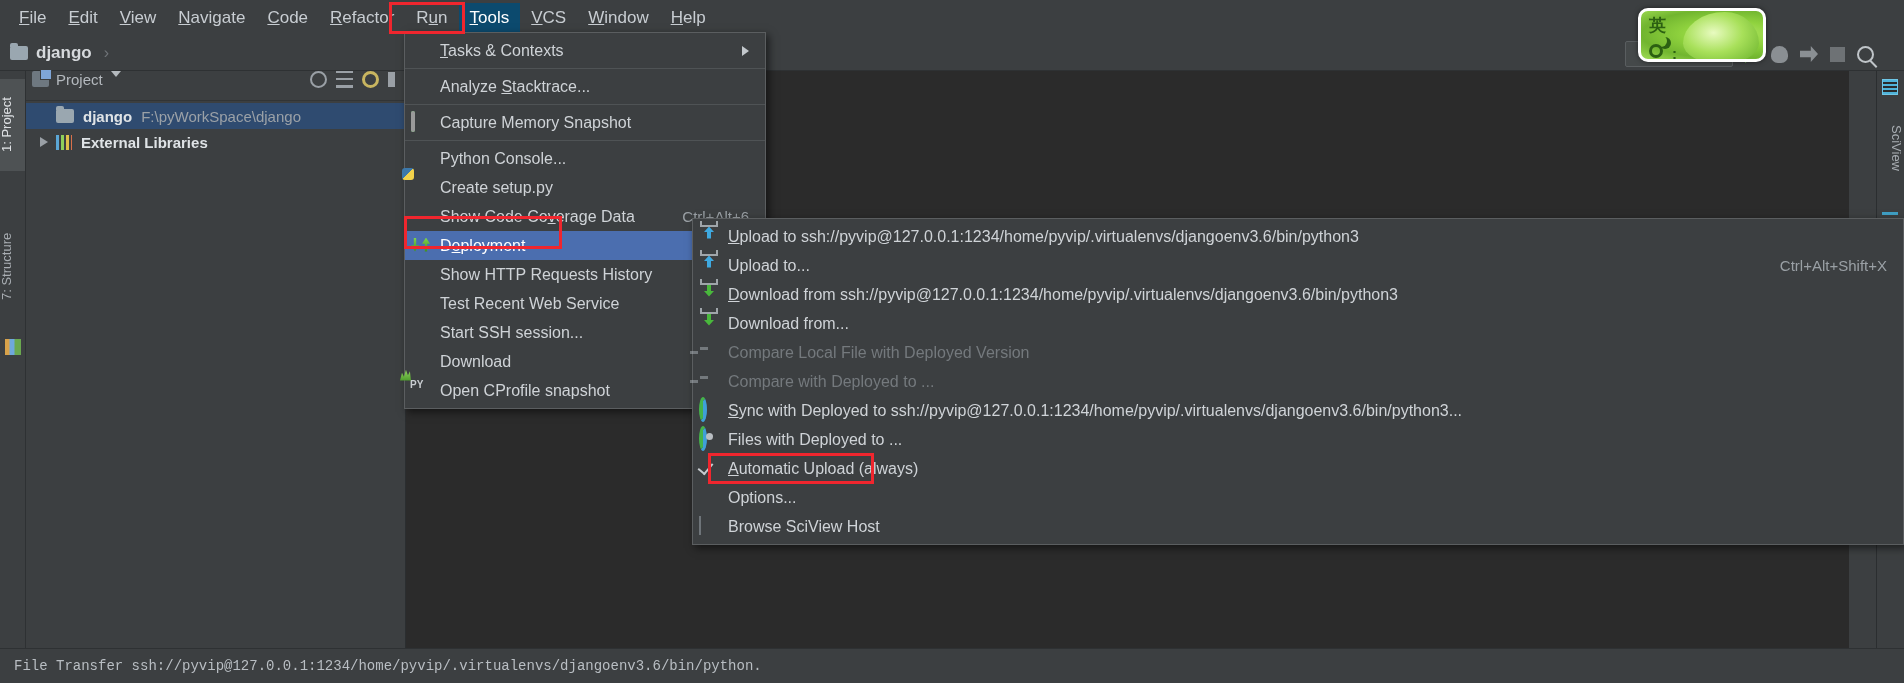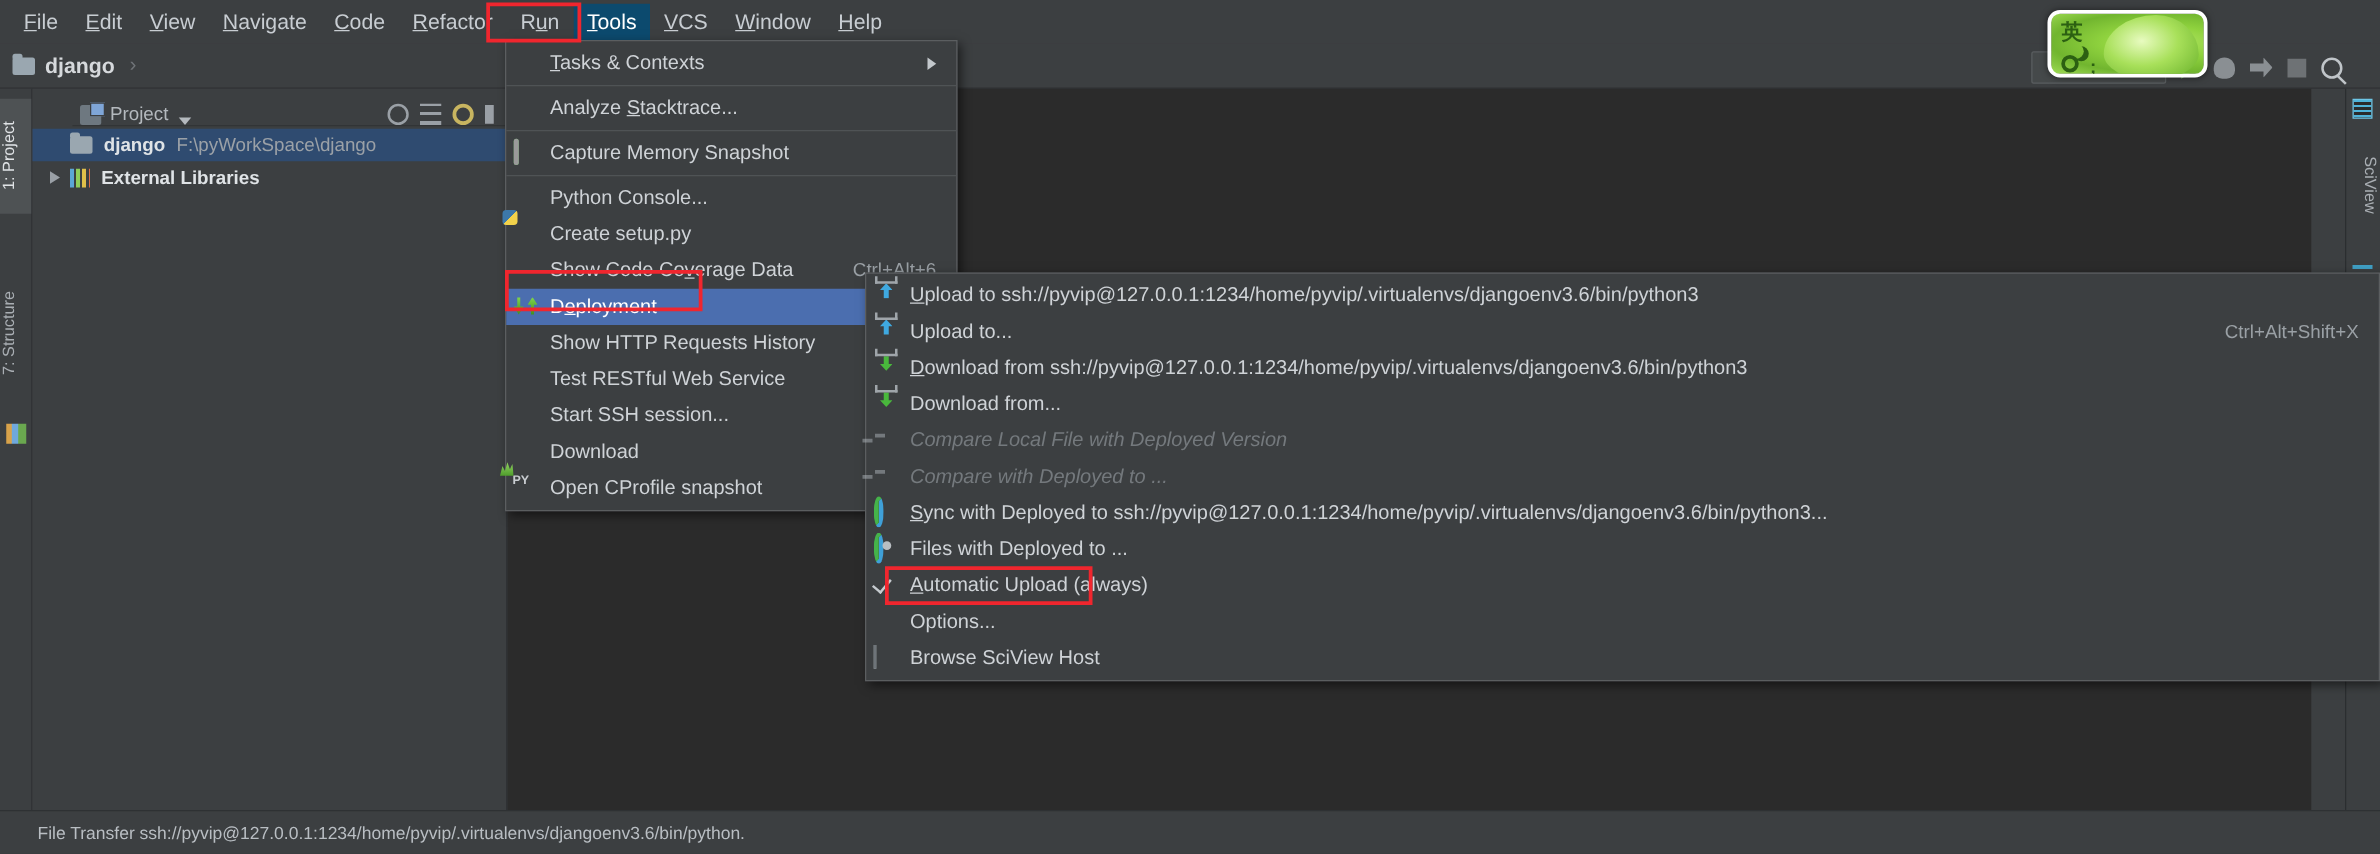--- a/index.html
+++ b/index.html
@@ -56,23 +56,22 @@
   .vicon {
     position: absolute; left: 5px; width: 16px; height: 16px;
   }
 
   
   .projpanel {
     position: absolute; top: 71px; left: 26px; width: 380px; height: 577px;
     background: #3c3f41; border-right: 1px solid #2b2e30;
   }
   .proj-header {
-    height: 30px; display: flex; align-items: flex-end; padding: 0 6px;
+    height: 30px; display: flex; align-items: flex-start; padding: 0 6px;
     border-bottom: 1px solid #313436;
-    margin-left: 32px;
   }
   .proj-header-icon {
     width: 17px; height: 16px; background: #6e7880; border-radius: 2px;
     margin-right: 7px; position: relative;
   }
   .proj-header-icon::after{
     content:""; position:absolute; right:-3px; top:-2px; width:10px;height:9px;
     background:#7fa6d8; border:1px solid #3c3f41;
   }
   .proj-title { font-size: 15px; color: #b4b9be; margin-right: 8px; }
@@ -183,37 +182,37 @@
   .ime-moon{ position:absolute; left:14px; top:24px; width:12px;height:12px;
     border-radius:50%; box-shadow: 4px 2px 0 0 #2c6012; }
   .ime-gear{ position:absolute; left:8px; top:33px; width:14px;height:14px;
     border:3px solid #2c6012; border-radius:50%; }
   .ime-semi{ position:absolute; left:31px; top:34px; font-size:15px;color:#2c6012;font-weight:bold;}
 
   
   .statusbar {
     position: absolute; bottom: 0; left: 0; width: 1904px; height: 35px;
     background: #3c3f41; display: flex; align-items: center;
-    padding-left: 30px; border-top: 1px solid #2e3133;
+    padding-left: 14px; border-top: 1px solid #2e3133; font-family: Liberation Mono, monospace;
   }
   .status-text { font-size: 14px; color: #b9bec3; white-space: nowrap; }
 
   
   .menu {
     position: absolute; background: #3c3f41;
     border: 1px solid #5b5e60; box-shadow: 3px 3px 8px rgba(0,0,0,.55);
     padding: 3px 0; z-index: 50;
   }
   .mi {
     display: flex; align-items: center; height: 29px;
     padding: 0 16px 0 6px; font-size: 16px; color: #cfd3d7; white-space: nowrap;
     position: relative;
   }
   .mi.sel { background: #4b6eaf; color: #ffffff; }
-  .mi.disabled { color: #74797d; font-style: italic; }
+  .mi.disabled { color: #74797d; }
   .mi .mi-ico { width: 22px; height: 20px; margin-right: 7px; flex: 0 0 auto; position: relative; }
   .mi .mi-lbl { flex: 1 1 auto; }
   .mi .mi-lbl u { text-decoration: underline; }
   .mi .mi-key { color: #9aa0a5; margin-left: 40px; font-size: 15px; }
   .mi-sep { height: 1px; background: #4f5355; margin: 3px 0; }
   .submenu-arrow {
     width: 0; height: 0; margin-left: 30px;
     border-top: 5px solid transparent; border-bottom: 5px solid transparent;
     border-left: 7px solid #c3c8cc;
   }
@@ -449,21 +448,21 @@
         <span class="mi-ico"><span class="ico-deploy"></span></span>
         <span class="mi-lbl">D<u>e</u>ployment</span>
         <span class="submenu-arrow"></span>
       </div>
       <div class="mi">
         <span class="mi-ico"></span>
         <span class="mi-lbl">Show HTTP Requests History</span>
       </div>
       <div class="mi">
         <span class="mi-ico"></span>
-        <span class="mi-lbl">Test RESTful Web Service</span>
+        <span class="mi-lbl">Test Recent Web Service</span>
       </div>
       <div class="mi">
         <span class="mi-ico"></span>
         <span class="mi-lbl">Start SSH session...</span>
       </div>
       <div class="mi">
         <span class="mi-ico"></span>
         <span class="mi-lbl">Download</span>
       </div>
       <div class="mi">

